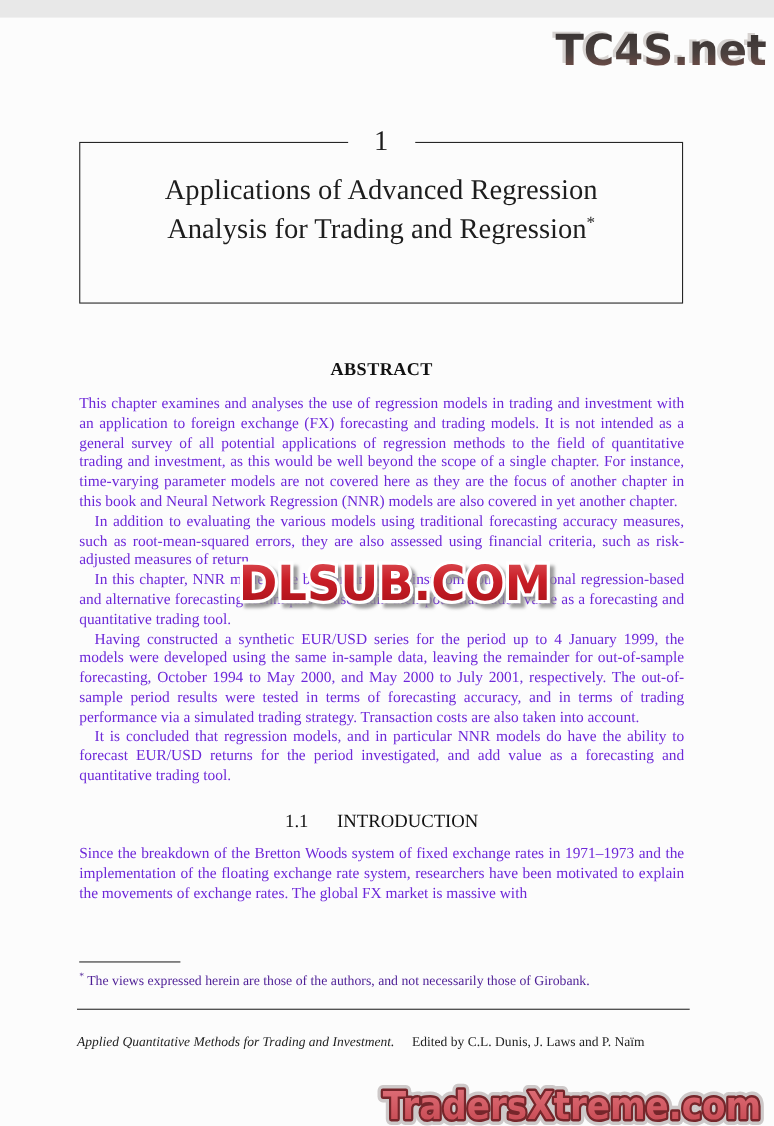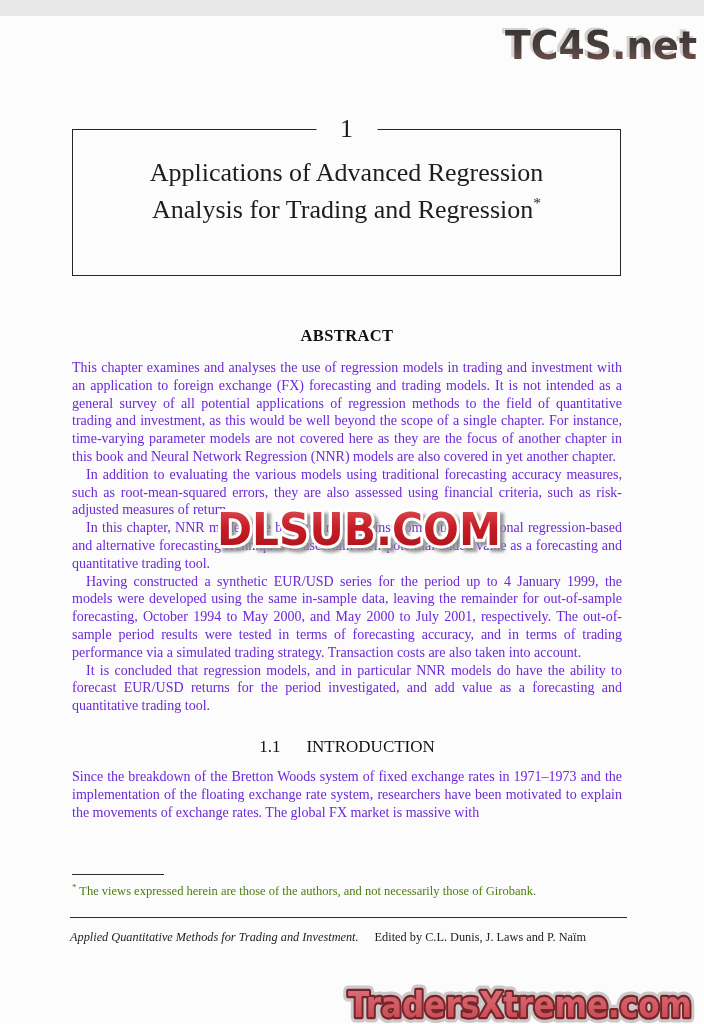--- a/index.html
+++ b/index.html
@@ -48,27 +48,27 @@
     font-size:17px; font-weight:normal; color:#111;
   }
   .intro-h .hnum { margin-right:26px; }
 
   
   .dlsub { position:absolute; left:206px; top:484px; }
 
   
   .footnote { position:absolute; left:72px; top:858px; width:550px; }
   .footnote-rule { width:92px; border-top:1.5px solid #2a2a2a; margin:0 0 5px 0; }
-  .footnote-text { font-size:12.5px; line-height:15px; color:#4d7c0f; }
+  .footnote-text { font-size:12.5px; line-height:15px; color:#4c1d95; }
   .footnote-text sup { font-size:70%; }
 
   
   .imprint {
     position:absolute; left:70px; top:901px; width:557px;
-    border-top:1.5px solid #2a2a2a; padding-top:12px;
+    border-top:1.5px solid #2a2a2a; padding-top:22px;
     font-size:12.3px; line-height:15px; color:#222;
   }
   .imprint .book-title { font-style:italic; }
   .imprint .gap { display:inline-block; width:16px; }
   .imprint .line2 { margin-top:1px; }
 
   
   .tx-logo { position:absolute; left:336px; top:964px; }
 
   svg text { font-family:"DejaVu Sans","Liberation Sans",sans-serif; font-weight:bold; }

